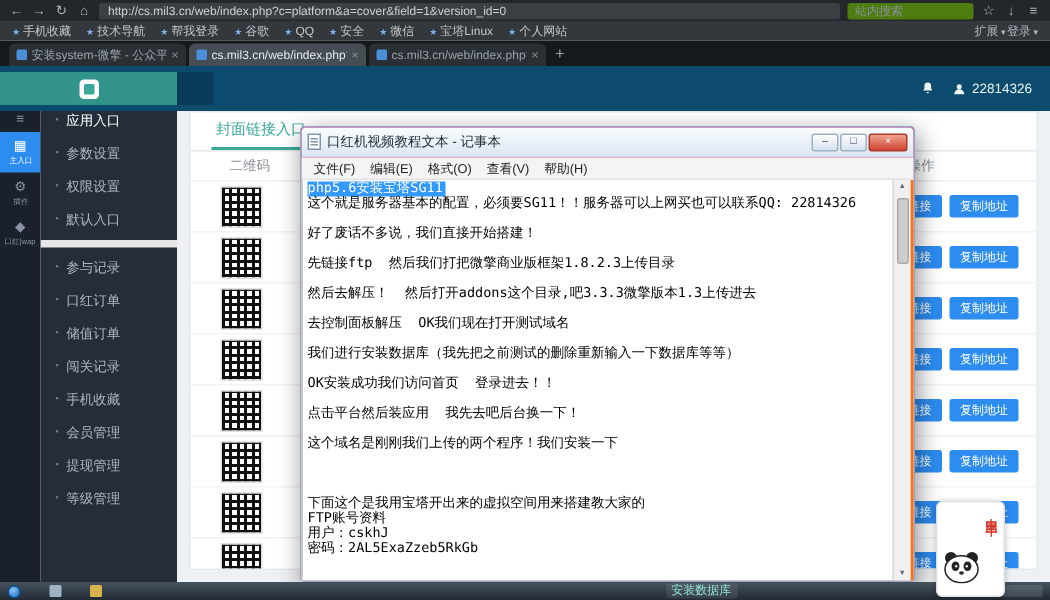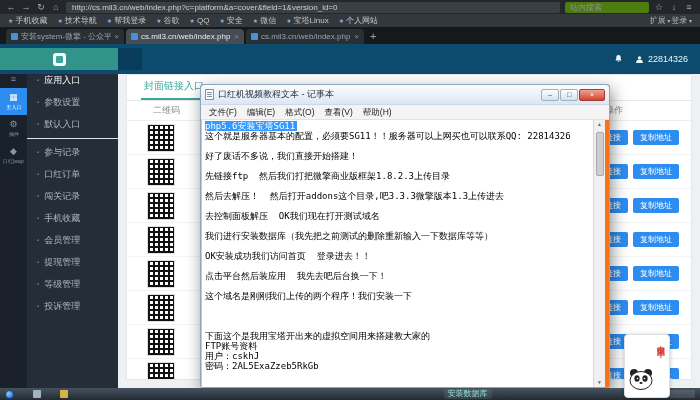--- a/index.html
+++ b/index.html
@@ -47,21 +47,21 @@
   .rail{position:absolute;left:0;top:66px;width:27px;bottom:12px;background:#1b212b;display:flex;flex-direction:column;align-items:center;padding-top:4px;z-index:3}
   .rail-item{width:27px;padding:4px 0 3px;display:flex;flex-direction:column;align-items:center;color:#8a94a6}
   .rail-item.active{background:#2d8cf0;color:#fff}
   .rail-glyph{font-size:9px;line-height:10px}
   .rail-label{font-size:6px;white-space:nowrap;transform:scale(.85);margin-top:1px}
 
   .sidebar{position:absolute;left:27px;top:66px;width:91px;bottom:12px;background:#252e38;padding-top:3px;z-index:3;overflow:hidden}
   .side-item{height:22px;display:flex;align-items:center;gap:5px;padding-left:10px;color:#aeb6c2;font-size:9px;white-space:nowrap;cursor:default}
   .side-item .ico{font-size:6px;color:#6f7a88}.side-item .ico::before{content:"▪"}
   .side-group1 .side-item:first-child{color:#fff}
-  .side-group2{margin-top:3px;border-top:1px solid #e5e5e5;padding-top:2px}
+  .side-group2{margin-top:3px;border-top:5px solid #e5e5e5;padding-top:2px}
 
   
   .main{position:absolute;left:118px;top:66px;right:0;bottom:12px;background:#eef1f4;padding:8px;overflow:hidden;z-index:2}
   .card{background:#fff;height:100%;border:1px solid #e4e8eb;display:flex;flex-direction:column;overflow:hidden}
   .card-head{height:26px;border-bottom:1px solid #e8e8e8;display:flex;align-items:flex-end;padding:0 14px;flex:none}
   .card-tab{font-size:10px;color:#3aa79b;padding:5px 3px;border-bottom:2px solid #3aa79b}
   .thead{display:flex;height:20px;align-items:center;font-size:9px;color:#8a8f94;border-bottom:1px solid #eeeeee;padding:0 12px;flex:none}
   .th-qr{margin-left:14px}
   .th-op{margin-left:auto;margin-right:56px}
   .tbody{flex:1;overflow:hidden}
@@ -79,21 +79,21 @@
   .np-title-ico::after{content:"";position:absolute;left:1px;top:2px;width:5px;height:1px;background:#7d95ad;box-shadow:0 2px 0 #7d95ad,0 4px 0 #7d95ad}
   .np-title-text{font-size:9px;color:#1c2a38}
   .np-winbtns{margin-left:auto;display:flex;gap:1px}
   .np-winbtn{width:18px;height:12px;border:1px solid #9eb0c4;background:linear-gradient(#fdfdfd,#d6e2ef);font-size:7px;line-height:10px;text-align:center;color:#345;border-radius:2px}
   .np-winbtn.min::before{content:"–"}
   .np-winbtn.max::before{content:"□"}
   .np-winbtn.close{width:26px;background:linear-gradient(#f0a390,#ce4433);border-color:#a93a2c;color:#fff}
   .np-winbtn.close::before{content:"×"}
   .np-menu{height:15px;background:#f4f4f4;display:flex;align-items:flex-end;padding:0 3px;border-bottom:1px solid #e2e2e2;flex:none}
   .np-menu-item{font-size:8.5px;color:#222;padding:0 5px}
-  .np-body{flex:1;display:flex;background:#fff;border-left:1px solid #c8c8c8;border-right:4px solid #f97316;overflow:hidden}
+  .np-body{flex:1;display:flex;background:#fff;border-left:1px solid #c8c8c8;border-right:2px solid #f97316;overflow:hidden}
   .np-lines{flex:1;padding:1px 3px;font-family:"DejaVu Sans Mono",monospace;font-size:9px;color:#000;overflow:hidden}
   .np-line{height:10px;line-height:10px;white-space:pre}
   .np-line:first-child{background:#3399ff;color:#fff;display:inline-block;padding-right:2px}
   .np-scroll{width:12px;background:#f0f0f0;border-left:1px solid #d9d9d9;position:relative;flex:none}
   .np-scroll .arr{position:absolute;left:0;width:100%;text-align:center;font-size:5px;color:#667;height:9px;line-height:9px}
   .arr.up{top:0}.arr.up::before{content:"▲"}
   .arr.dn{bottom:0}.arr.dn::before{content:"▼"}
   .np-thumb{position:absolute;left:2px;top:12px;width:8px;height:44px;background:#cdcdcd;border:1px solid #aaa;border-radius:2px}
   .np-status{height:14px;background:#f0f0f0;border-top:1px solid #dcdcdc;display:flex;justify-content:flex-end;align-items:center;font-size:8px;color:#333;flex:none;border-radius:0 0 3px 3px}
   .np-status .cell{border-left:1px solid #c8c8c8;padding:0 10px;height:100%;line-height:13px;min-width:86px}
@@ -257,56 +257,60 @@
   <div class="side-item">
       <span class="ico"></span>
       <span>应用入口</span>
     </div>
       <div class="side-item">
       <span class="ico"></span>
       <span>参数设置</span>
     </div>
       <div class="side-item">
       <span class="ico"></span>
+      <span>权限设置</span>
+    </div>
+      <div class="side-item">
+      <span class="ico"></span>
       <span>默认入口</span>
     </div>
     </div>
   <div class="side-group2">
 
   <div class="side-item">
       <span class="ico"></span>
       <span>参与记录</span>
     </div>
       <div class="side-item">
       <span class="ico"></span>
       <span>口红订单</span>
     </div>
       <div class="side-item">
       <span class="ico"></span>
+      <span>储值订单</span>
+    </div>
+      <div class="side-item">
+      <span class="ico"></span>
       <span>闯关记录</span>
     </div>
       <div class="side-item">
       <span class="ico"></span>
       <span>手机收藏</span>
     </div>
       <div class="side-item">
       <span class="ico"></span>
       <span>会员管理</span>
     </div>
       <div class="side-item">
       <span class="ico"></span>
       <span>提现管理</span>
     </div>
       <div class="side-item">
       <span class="ico"></span>
       <span>等级管理</span>
-    </div>
-      <div class="side-item">
-      <span class="ico"></span>
-      <span>投诉管理</span>
     </div>
     </div>
 </div>
 
 <div class="main">
   <div class="card">
     <div class="card-head">
       <span class="card-tab">封面链接入口</span>
     </div>
     <div class="thead">

